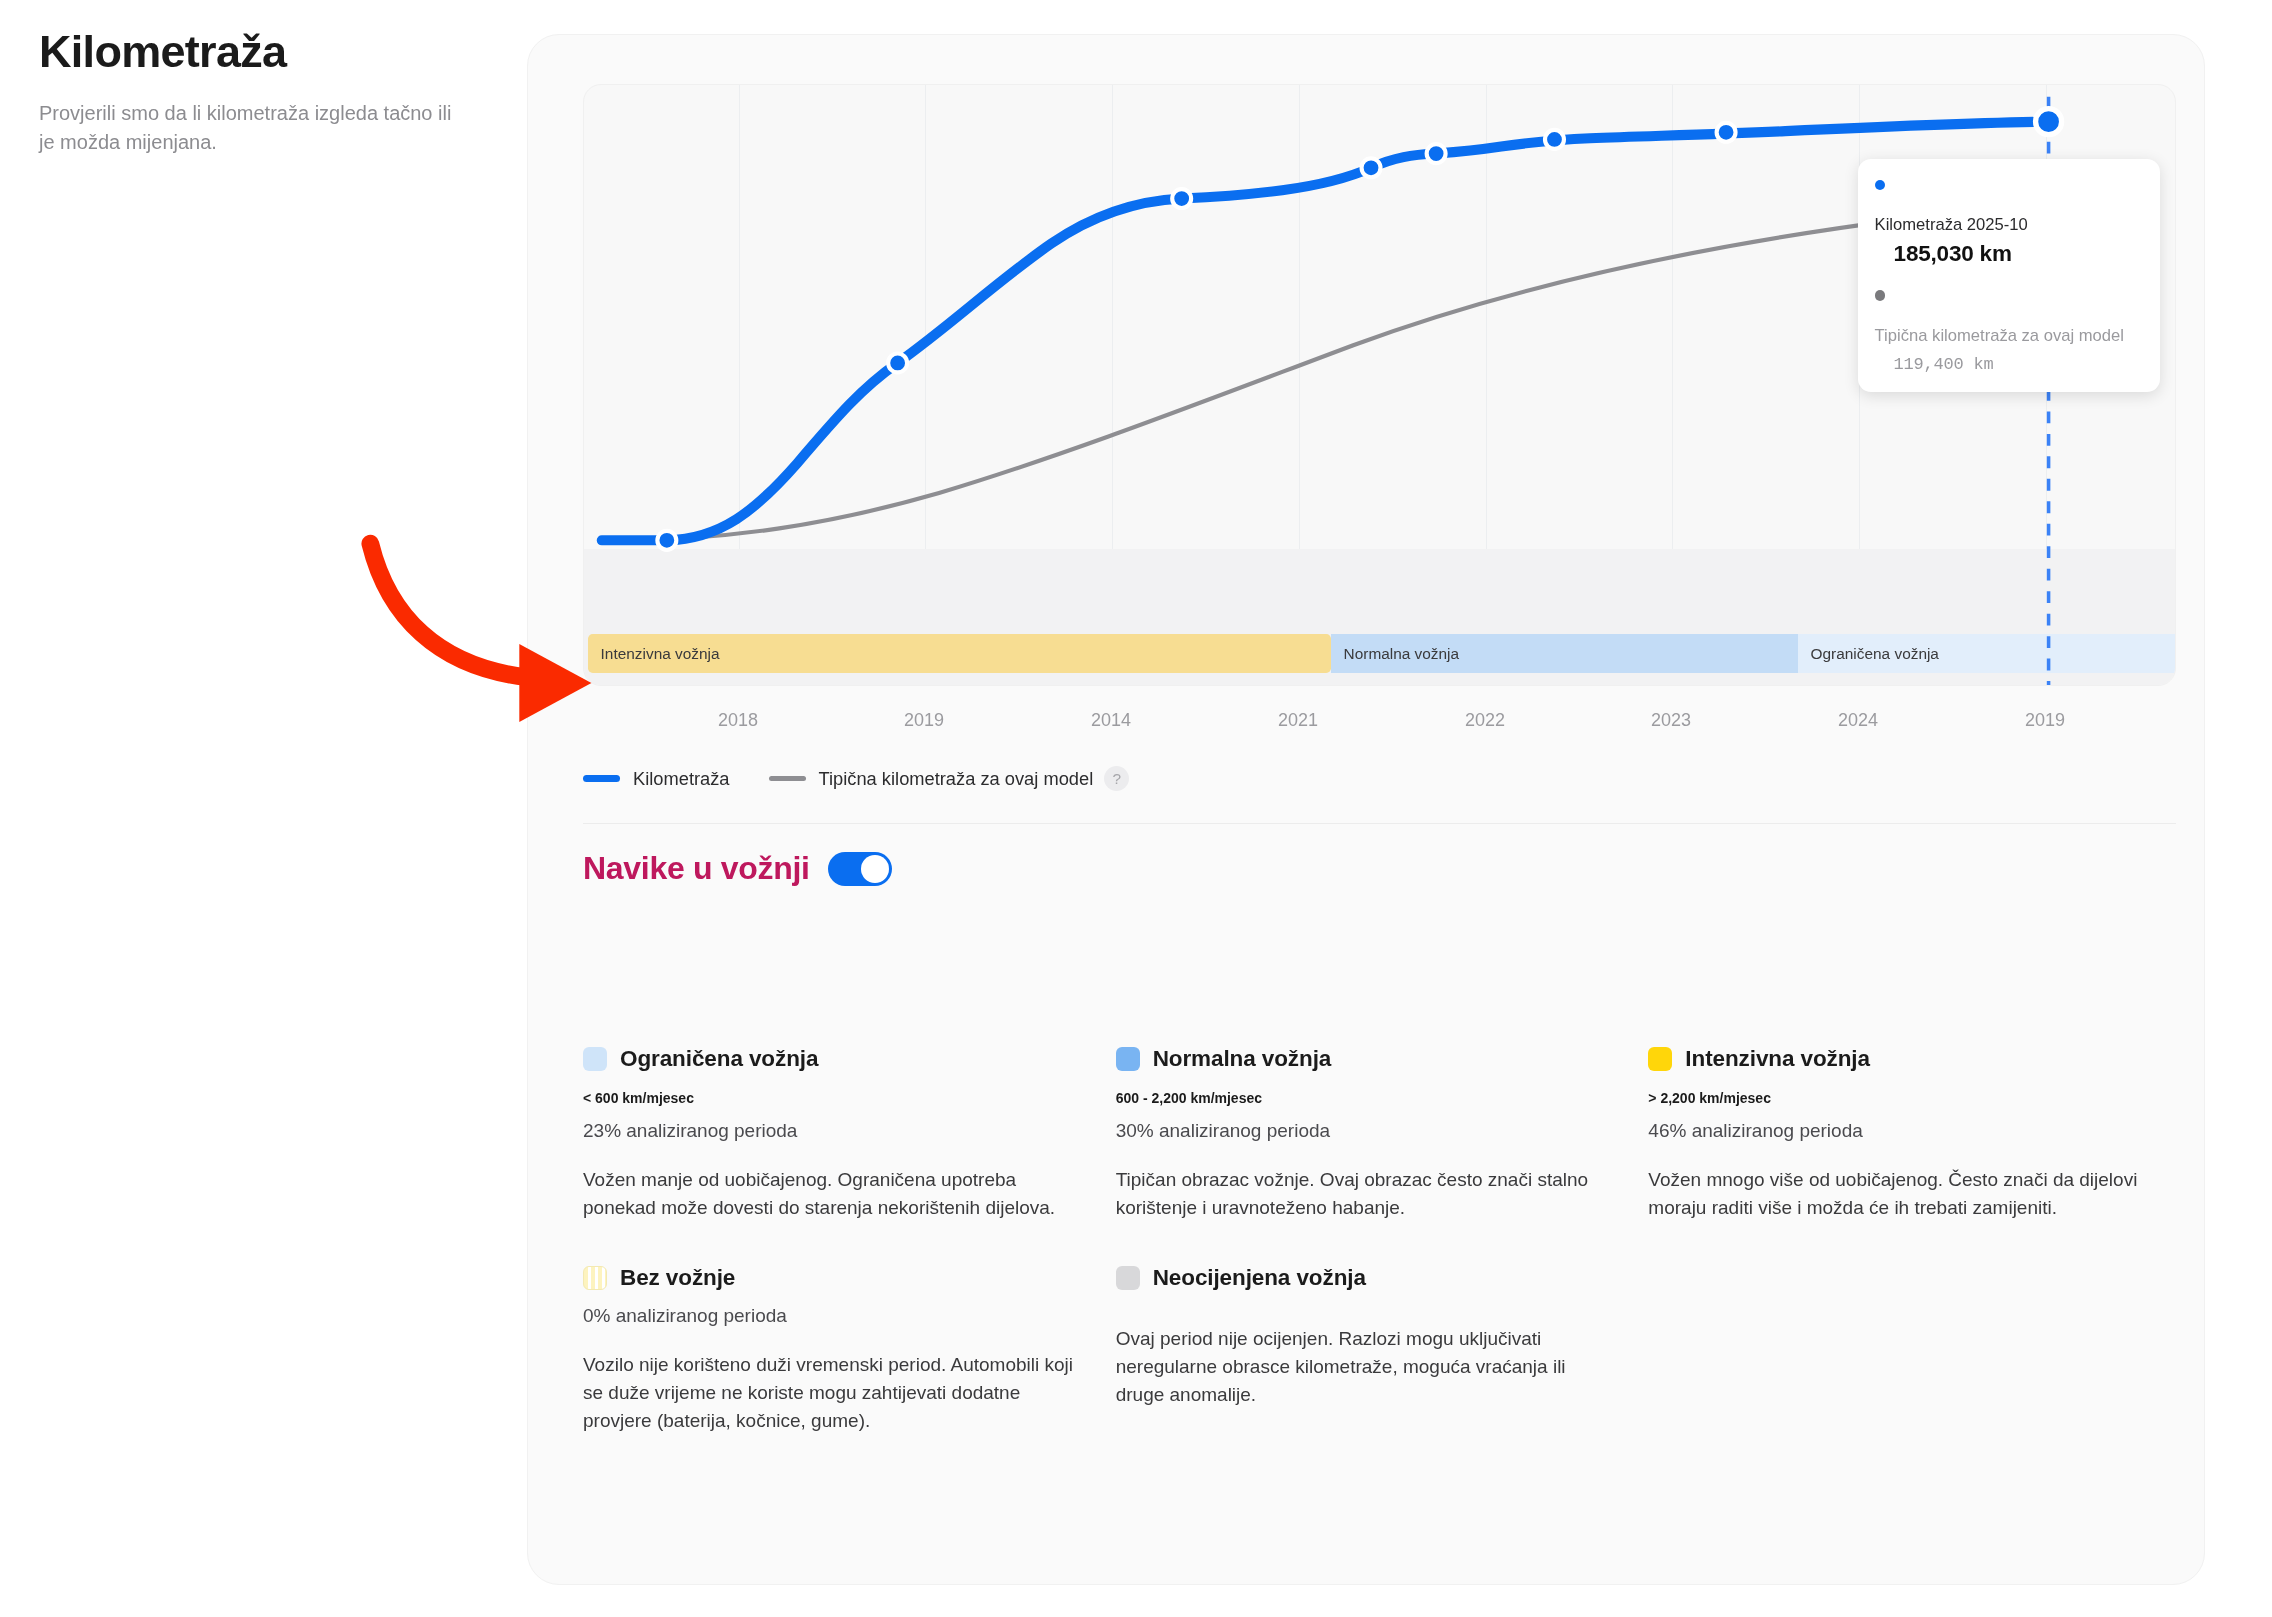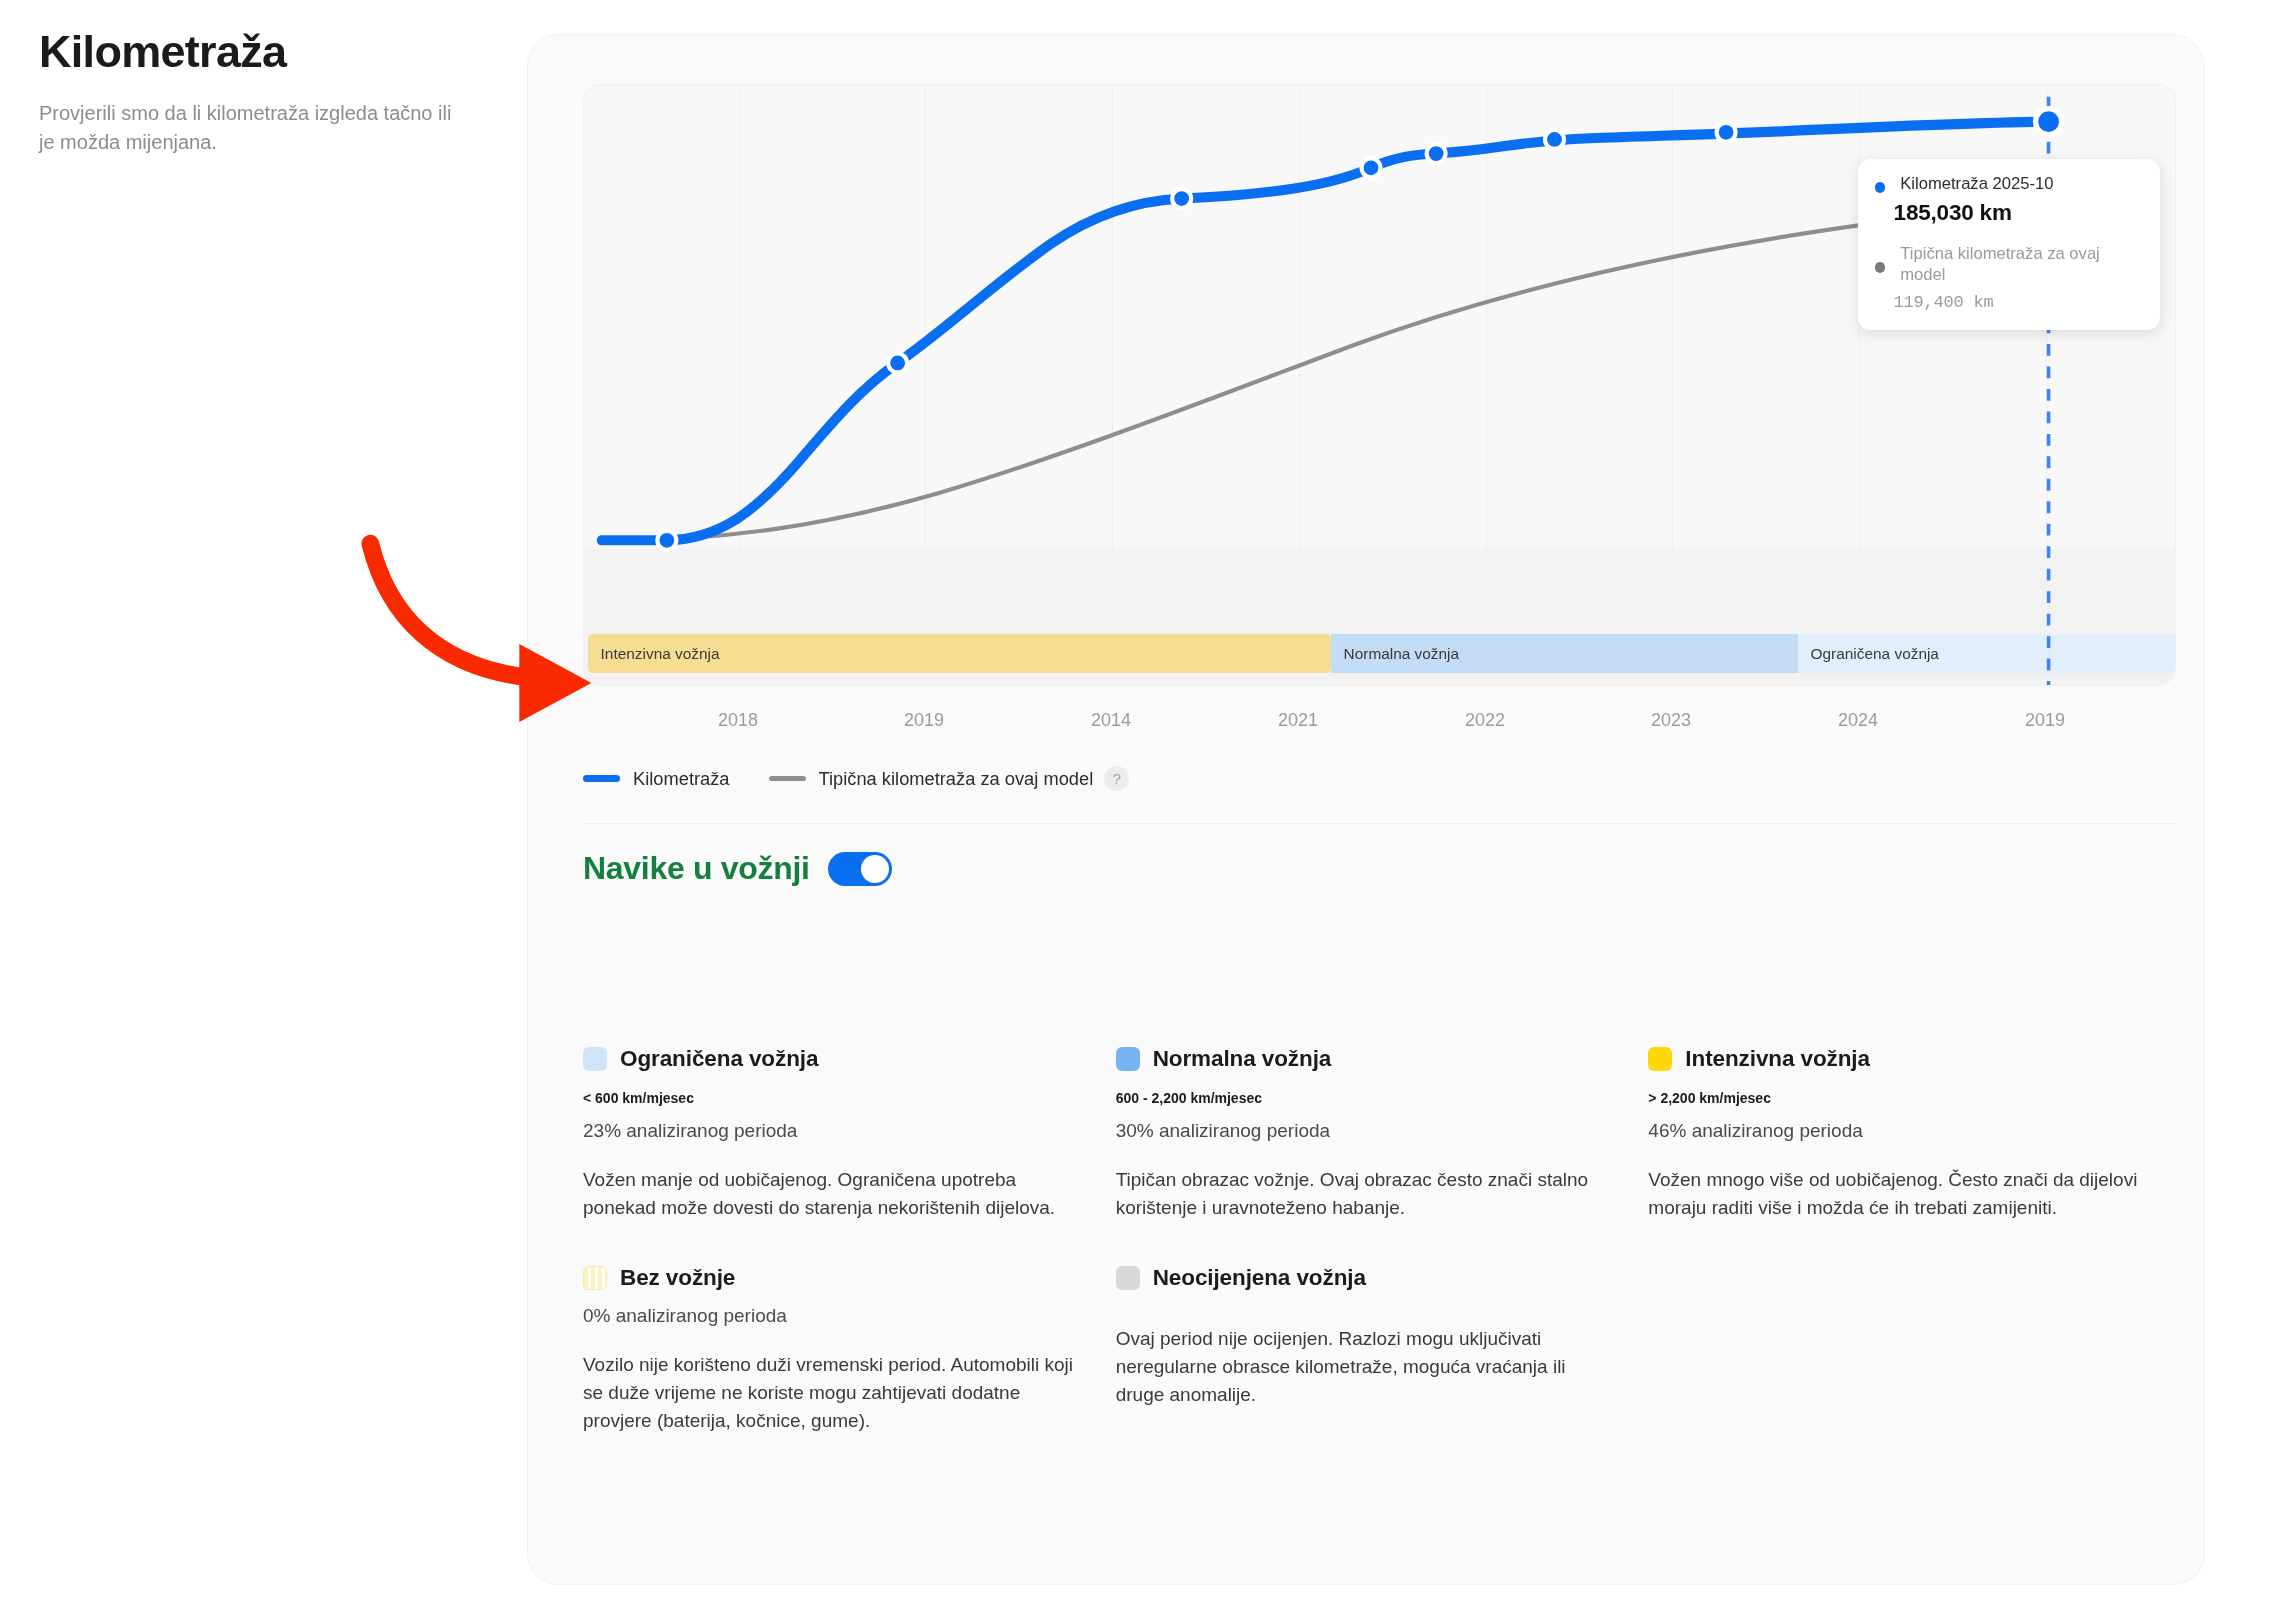--- a/index.html
+++ b/index.html
@@ -51,21 +51,21 @@
 
   .chart-svg{position:absolute;left:0;top:0;width:1593px;height:602px;}
 
   
   .tooltip{
     position:absolute;left:1858px;top:159px;width:302px;
     background:#ffffff;border-radius:13px;
     box-shadow:0 3.6px 15.4px rgba(0,0,0,.12);
     padding:15.4px 18px 18px 16.6px;box-sizing:border-box;
   }
-  .tt-row{display:flex;align-items:center;gap:15px;}
+  .tt-row{display:flex;align-items:flex-start;gap:25px;flex-direction:column;}
   .tt-dot{width:10.7px;height:10.7px;border-radius:50%;margin-top:5.3px;flex:0 0 auto;}
   .tt-dot.blue{background:#0a6ef0;}
   .tt-dot.grey{background:#7a7a7d;}
   .tt-label{font-size:16.6px;color:#2c2c2e;line-height:1.25;}
   .tt-label.muted{color:#9a9a9e;}
   .tt-value{font-size:22.5px;font-weight:700;color:#111;margin:4.7px 0 0 19px;letter-spacing:-0.2px;}
   .tt-value.muted{font-size:17px;font-weight:400;color:#9a9a9e;margin-top:8px;font-family:Liberation Mono, monospace;}
   .tt-block{margin-top:18px;}
 
   
@@ -84,21 +84,21 @@
   .help-icon{
     width:25px;height:25px;border-radius:50%;background:#ececee;color:#a6a6aa;
     font-size:15.4px;display:flex;align-items:center;justify-content:center;
     margin-left:-28px;
   }
 
   .divider{position:absolute;left:583px;top:823px;width:1593px;height:0.6px;background:#ececec;}
 
   
   .habits-head{position:absolute;left:583px;top:850px;display:flex;align-items:center;gap:18px;}
-  .habits-title{font-size:32px;font-weight:700;color:#15803d;letter-spacing:-0.3px;}
+  .habits-title{font-size:32px;font-weight:700;color:#be185d;letter-spacing:-0.3px;}
   .toggle{
     width:64px;height:34px;border-radius:17px;background:#0a6ef0;position:relative;
     flex:0 0 auto;
   }
   .toggle .knob{
     position:absolute;right:3px;top:3px;width:28px;height:28px;border-radius:50%;
     background:#ffffff;
   }
   .habits-desc{
     position:absolute;left:583px;top:920px;width:840px;

